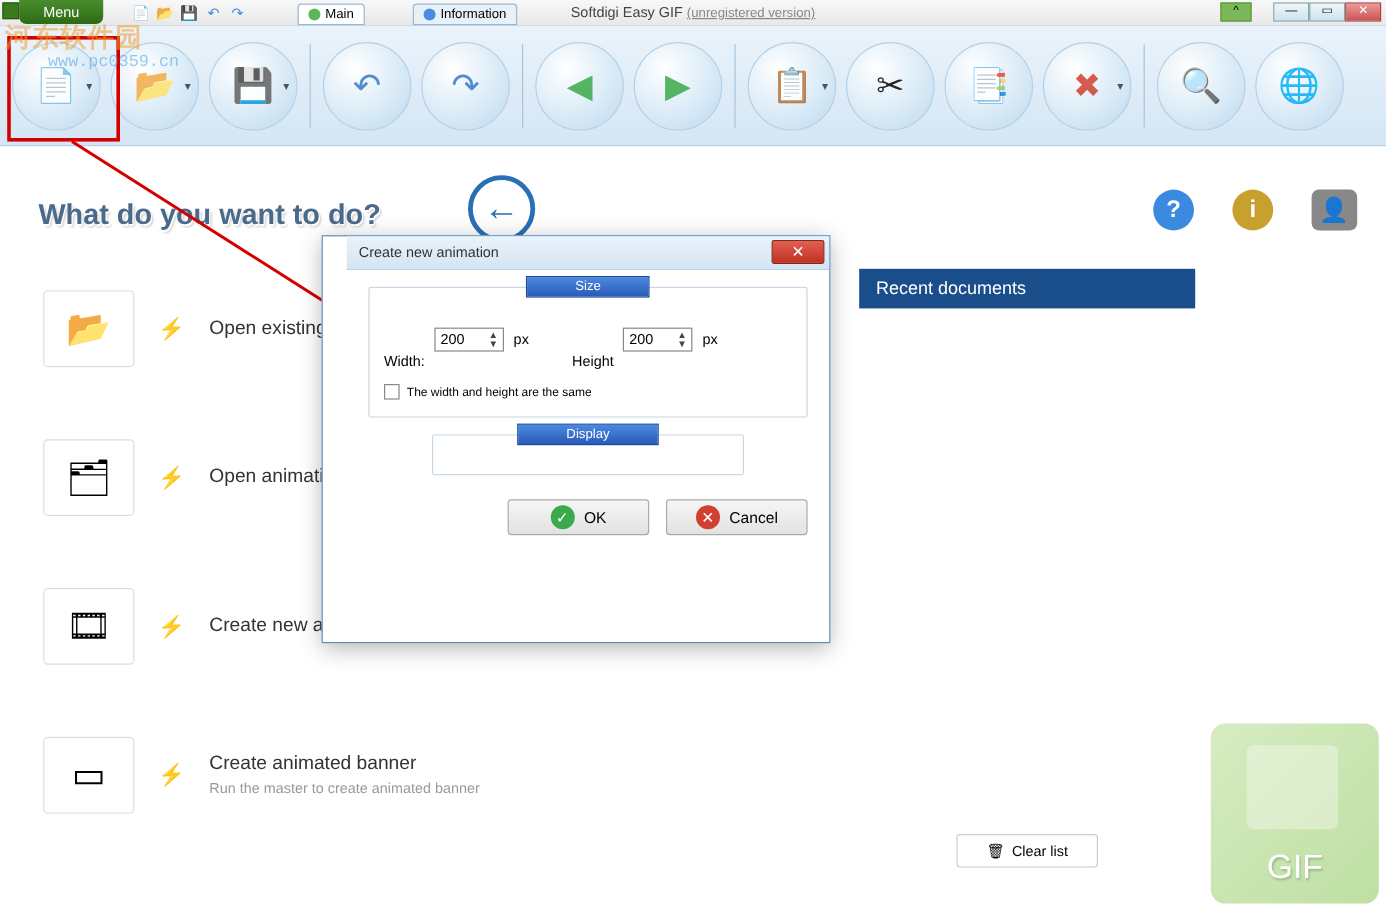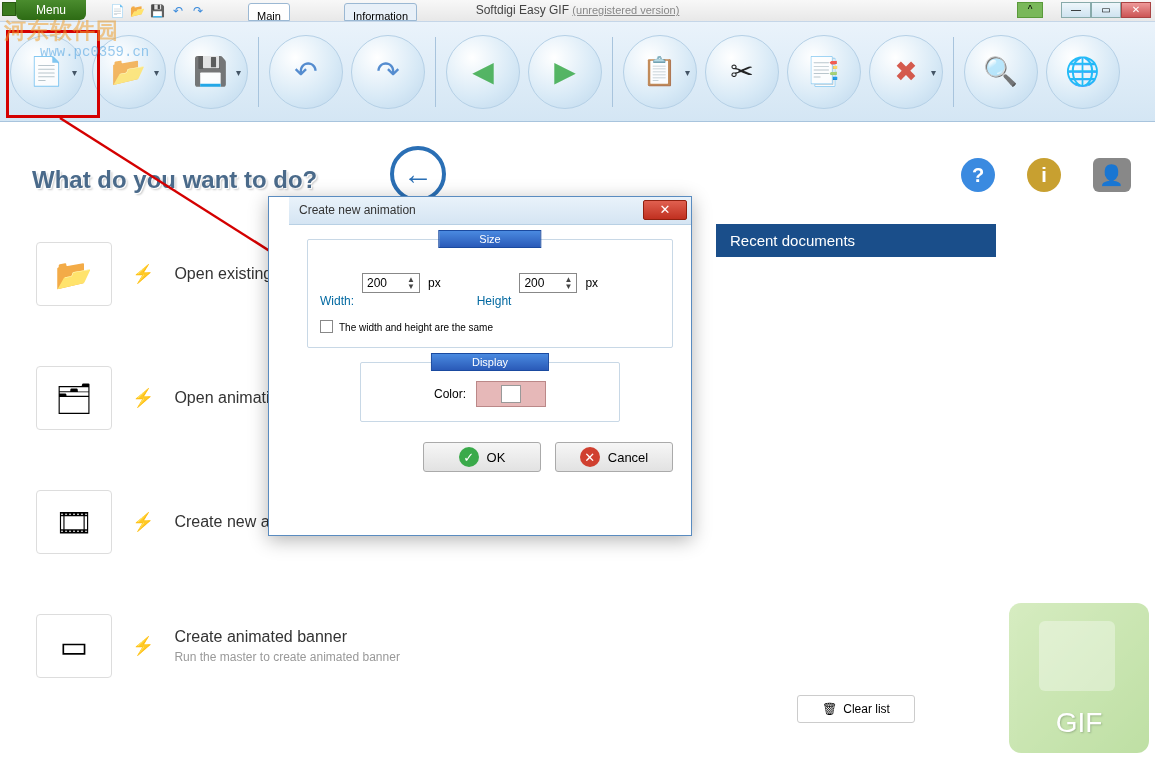--- a/index.html
+++ b/index.html
@@ -5,21 +5,21 @@
 * { box-sizing: border-box; margin: 0; padding: 0; font-family: "Segoe UI", Tahoma, sans-serif; }
 html, body { width: 1155px; height: 759px; overflow: hidden; background: #fff; }
 
 
 .window { position: relative; width: 1155px; height: 759px; background: #fff; }
 .titlebar { position: absolute; top: 0; left: 0; right: 0; height: 22px; background: linear-gradient(#f8f8f8,#e8e8e8); border-bottom: 1px solid #c5d6e8; }
 .titlebar .menu-btn { position: absolute; left: 16px; top: 0; width: 70px; height: 20px; background: linear-gradient(#4a8c2e,#2d6b14); color: #fff; font-size: 12px; text-align: center; line-height: 20px; border-radius: 0 0 6px 6px; }
 .titlebar .menu-icon { position: absolute; left: 2px; top: 2px; width: 14px; height: 14px; background:#3a7a1e; border:1px solid #2a5a12; }
 .titlebar .qat { position: absolute; left: 110px; top: 3px; display:flex; gap:4px; }
 .titlebar .qat span { width:16px; height:16px; font-size:12px; text-align:center; line-height:16px; }
-.titlebar .tab { position:absolute; top:3px; height:18px; border:1px solid #9bb8d3; background:#fff; font-size:11px; padding:0 8px; line-height:17px; border-radius:3px 3px 0 0; display:flex; align-items:center; gap:4px;flex-direction:column; }
+.titlebar .tab { position:absolute; top:3px; height:18px; border:1px solid #9bb8d3; background:#fff; font-size:11px; padding:0 8px; line-height:17px; border-radius:3px 3px 0 0; display:flex; align-items:center; gap:4px; }
 .titlebar .tab.main { left: 248px; }
 .titlebar .tab.info { left: 344px; background:#e8f0f8; }
 .titlebar .tab .dot { width:10px; height:10px; border-radius:50%; }
 .titlebar .title { position:absolute; left:50%; transform:translateX(-50%); top:3px; font-size:12px; color:#444; }
 .titlebar .title .unreg { color:#888; text-decoration:underline; font-size:11px; }
 .winbtns { position:absolute; right:4px; top:2px; display:flex; }
 .winbtns div { width:30px; height:16px; border:1px solid #8aa; background:linear-gradient(#eef6fb,#cfe3f0); font-size:10px; text-align:center; line-height:14px; }
 .winbtns .close { background:linear-gradient(#e99,#c55); color:#fff; border-color:#a44; }
 .winbtns .hat { position:absolute; right:108px; top:0; width:26px; height:16px; background:#7ab85a; border:1px solid #5a9a3a; }
 
@@ -57,21 +57,21 @@
 .gifmark::before { content:""; position:absolute; top:18px; left:30px; width:76px; height:70px; background:rgba(255,255,255,.35); border-radius:6px; }
 
 
 .dialog { position:absolute; left:268px; top:196px; width:424px; height:340px; background:#fff; border:1px solid #5a8cc0; box-shadow:0 4px 18px rgba(0,0,0,.3);padding-left:20px; }
 .dialog .dtitle { height:28px; background:linear-gradient(#e9f2fa,#d5e5f3); border-bottom:1px solid #b8d0e4; font-size:12px; color:#333; padding:6px 10px; position:relative; }
 .dialog .dclose { position:absolute; right:4px; top:3px; width:44px; height:20px; background:linear-gradient(#e06050,#c03020); color:#fff; font-size:13px; text-align:center; line-height:18px; border:1px solid #902010; border-radius:2px; }
 .dialog .dbody { padding:14px 18px; }
 .grp { border:1px solid #c8d8e6; border-radius:2px; padding:18px 12px 14px; position:relative; margin-bottom:14px; }
 .grp .glabel { position:absolute; top:-10px; left:50%; transform:translateX(-50%); background:linear-gradient(#4a8ae0,#2a5ab8); color:#fff; font-size:11px; padding:2px 40px; border:1px solid #1a4aa0; }
 .szrow { display:flex; align-items:center; gap:8px; font-size:12px; }
-.szrow label { color:#0369a1;margin-top:36px; }
+.szrow label { color:#000000;margin-top:36px; }
 .szrow .spin { width:58px; height:20px; border:1px solid #888; font-size:12px; padding:0 4px; display:flex; align-items:center; justify-content:space-between; }
 .szrow .spin .ar { font-size:8px; line-height:7px; color:#444; }
 .szrow .unit { margin-right:28px; }
 .chk { display:flex; align-items:flex-end; gap:6px; font-size:10px; margin-top:12px; }
 .chk .box { width:13px; height:13px; border:1px solid #888; background:#fff; }
 .grp.display { width:260px; margin:0 auto; }
 .colrow { display:flex; align-items:center; gap:10px; font-size:12px; justify-content:center; }
 .colsw { width:70px; height:26px; border:1px solid #b88; background:#e6b8b8; display:flex; align-items:center; justify-content:center; }
 .colsw .inner { width:20px; height:18px; background:#fff; border:1px solid #999; }
 .dbtns { display:flex; gap:14px; justify-content:flex-end; padding:0 18px; margin-top:6px; }
@@ -258,26 +258,20 @@
           </div>
           <span>px</span>
         </div>
         <div class="chk">
           <div class="box"></div>
           <span>The width and height are the same</span>
         </div>
       </div>
       <div class="grp display">
         <div class="glabel">Display</div>
-        <div class="colrow">
-          <span>Color:</span>
-          <div class="colsw">
-              <div class="inner"></div>
-            </div>
-        </div>
       </div>
     </div>
     <div class="dbtns">
       <div class="dbtn">
         <span class="ci" style="background:#3aaa4a">✓</span>
         <span>OK</span>
       </div>
       <div class="dbtn">
         <span class="ci" style="background:#d04030">✕</span>
         <span>Cancel</span>

